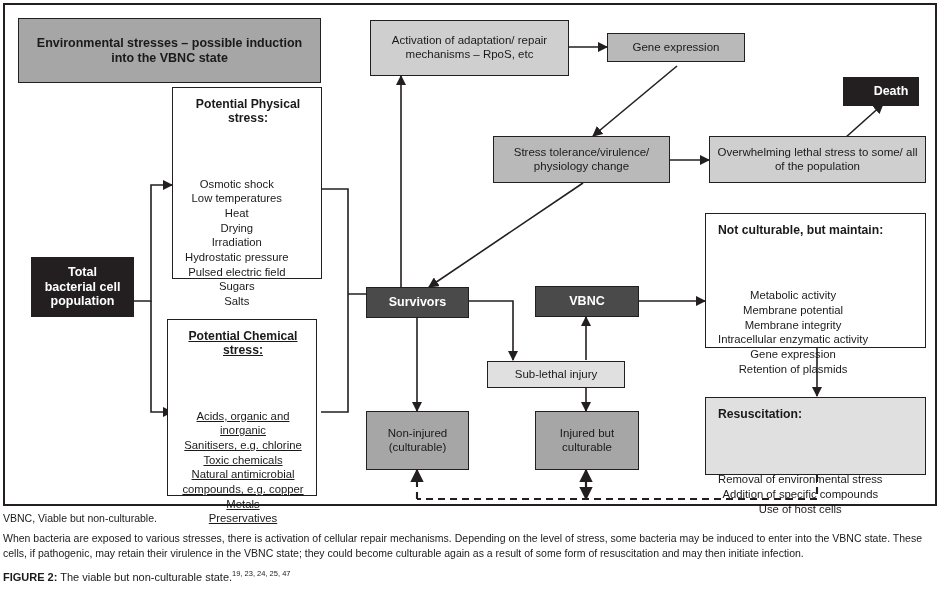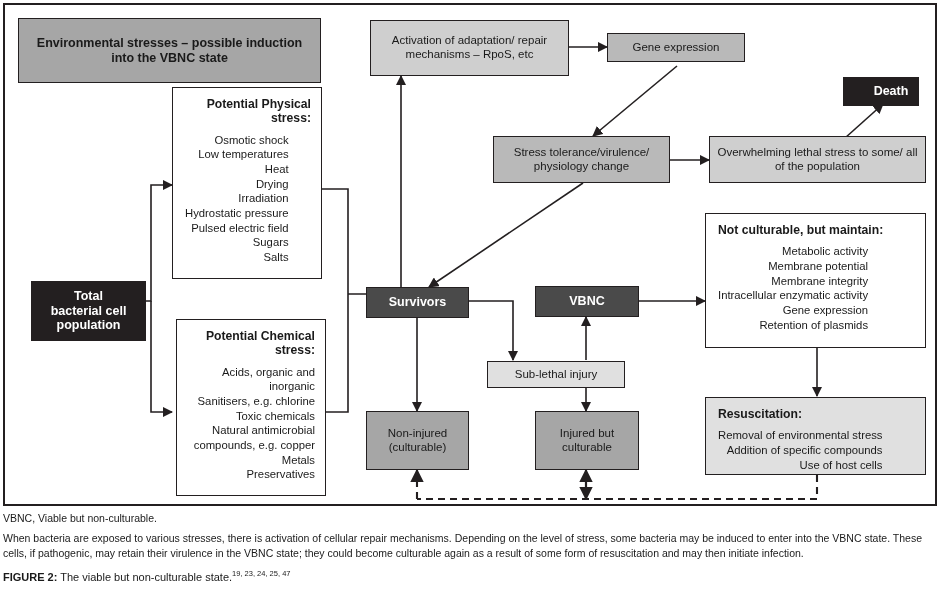--- a/index.html
+++ b/index.html
@@ -40,21 +40,22 @@
     justify-content: center;
     line-height: 1.18;
   }
   .node.center {
     align-items: center;
     text-align: center;
   }
   .node.listbox {
     align-items: flex-start;
     justify-content: flex-start;
-    text-align: right;
+    text-align: center;
+    gap: 44px;
   }
   .fill-midgray  { background: #a6a6a6; }
   .fill-ltgray   { background: #cfcfcf; }
   .fill-lightest { background: #e0e0e0; }
   .fill-darkgray { background: #4a4a4a; color: #ffffff; }
   .fill-black    { background: #231f20; color: #ffffff; }
   .fill-white    { background: #ffffff; }
   .fill-silver   { background: #b9b9b9; }
 
   .node-title {
@@ -161,42 +162,42 @@
         <path d="M 412 494 L 412 465" marker-end="url(#arrow)"></path>
         <path d="M 581 494 L 581 465" marker-end="url(#arrow)"></path>
         <path d="M 581 476 L 581 494" marker-end="url(#arrow)"></path>
       </g>
     </svg>
 
     <div class="node center fill-midgray" style="left:13px; top:13px; width:303px; height:65px; padding:4px 10px;">
       <span class="node-title">Environmental stresses – possible induction into the VBNC state</span>
     </div>
 
-    <div class="node center fill-black" style="left:26px; top:276px; width:115px; height:60px;">
+    <div class="node center fill-black" style="left:26px; top:252px; width:103px; height:60px;">
       <span class="node-title" style="white-space:pre-line;">Total
 bacterial cell
 population</span>
     </div>
 
     <div class="node listbox fill-white pad" style="left:167px; top:82px; width:150px; height:192px;">
       <div class="boxhead">Potential Physical stress:</div>
       <div class="itemlist">
         <div>Osmotic shock</div>
         <div>Low temperatures</div>
         <div>Heat</div>
         <div>Drying</div>
         <div>Irradiation</div>
         <div>Hydrostatic pressure</div>
         <div>Pulsed electric field</div>
         <div>Sugars</div>
         <div>Salts</div>
       </div>
     </div>
 
-    <div class="node listbox fill-white pad" style="left:171px; top:314px; width:150px; height:177px;">
+    <div class="node listbox fill-white pad" style="left:162px; top:314px; width:150px; height:177px;text-decoration:underline;">
       <div class="boxhead">Potential Chemical stress:</div>
       <div class="itemlist">
         <div>Acids, organic and inorganic</div>
         <div>Sanitisers, e.g. chlorine</div>
         <div>Toxic chemicals</div>
         <div>Natural antimicrobial compounds, e.g. copper</div>
         <div>Metals</div>
         <div>Preservatives</div>
       </div>
     </div>

